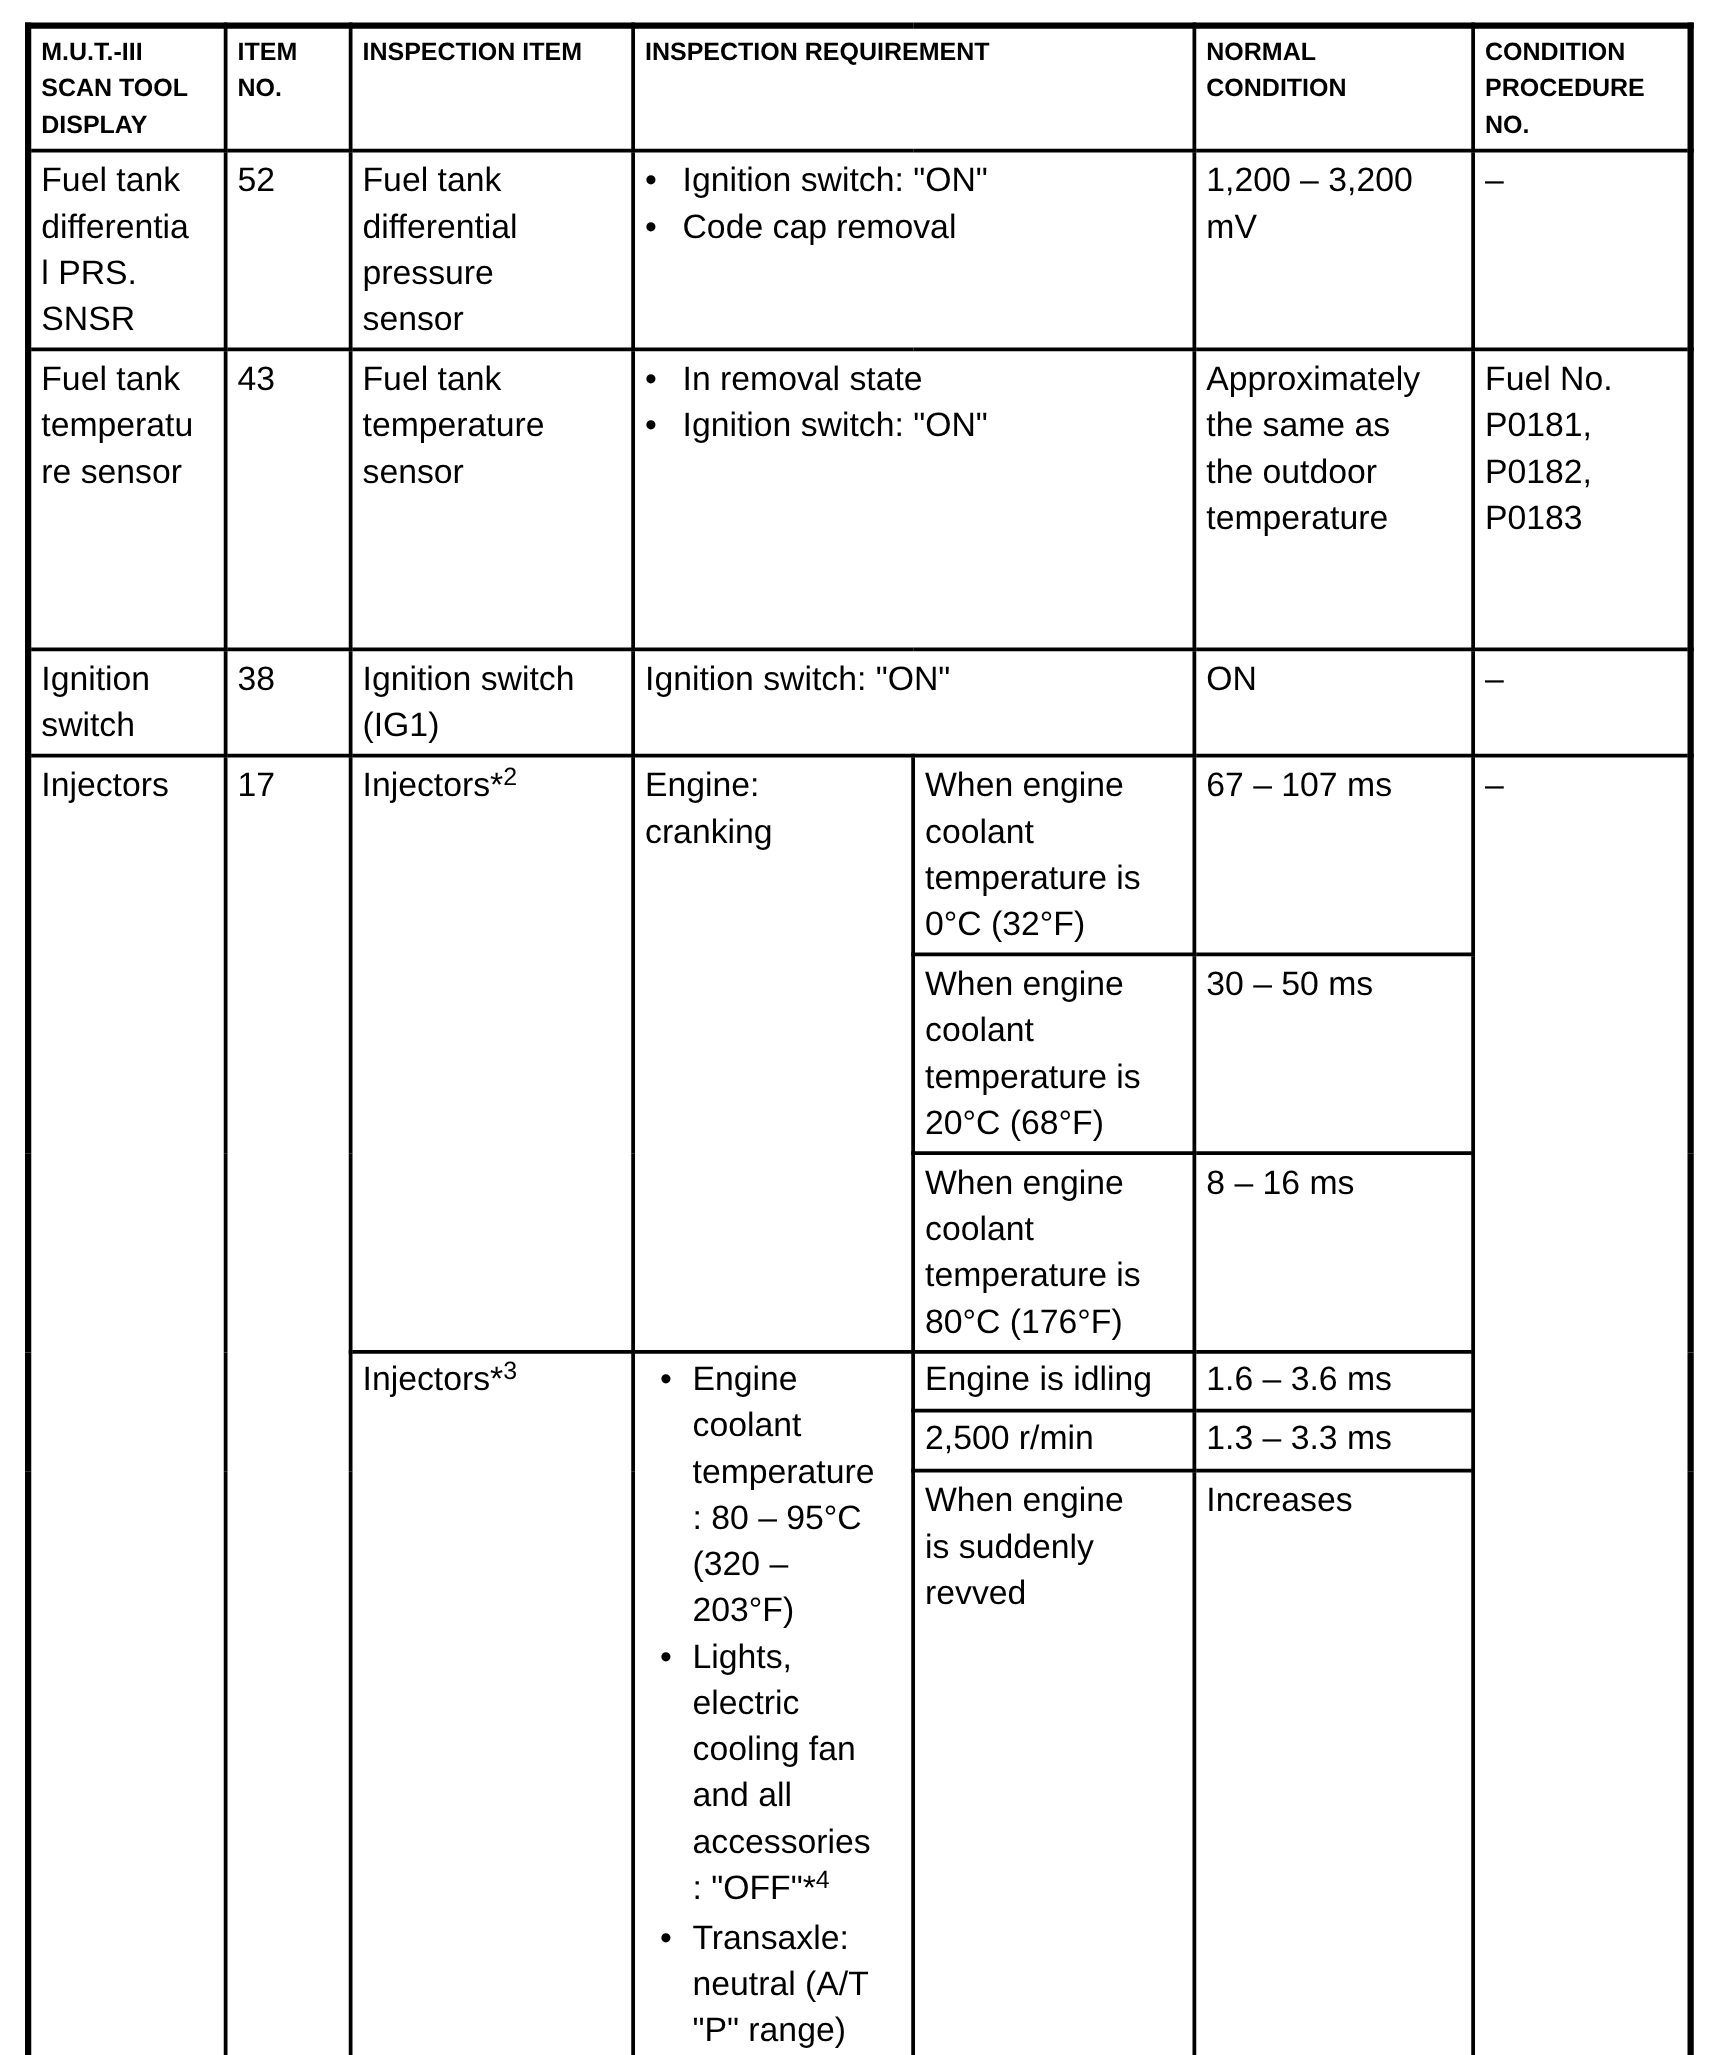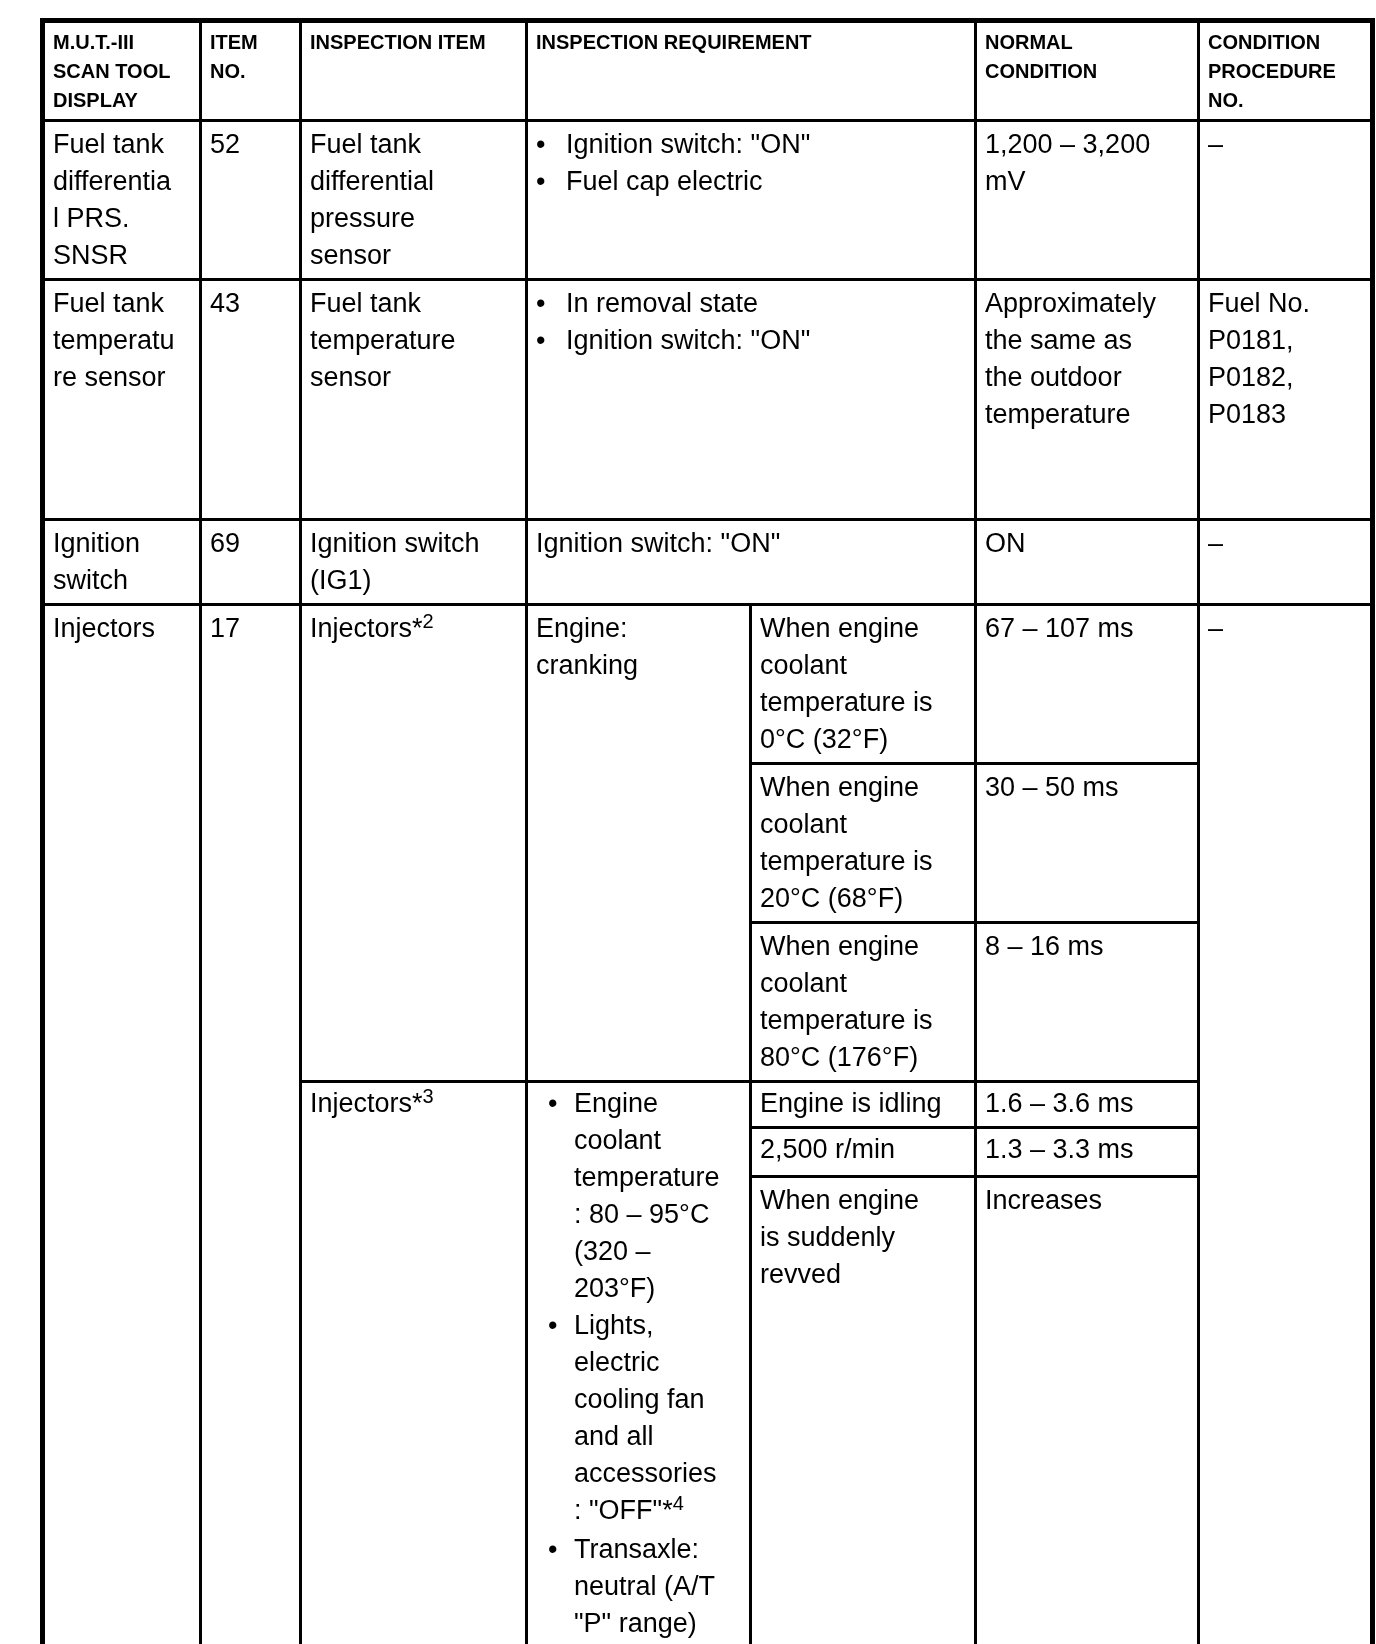--- a/index.html
+++ b/index.html
@@ -2,21 +2,20 @@
 <html><head>
 <meta charset="utf-8">
 <style>
   html,body { margin:0; padding:0; background:#ffffff; }
   .page {
     position:relative;
     width:1252px; height:1644px;
     background:#ffffff;
     color:#000;
     font-family:"Liberation Sans","DejaVu Sans",sans-serif;
-    margin-left:20px;
   }
   table.spec {
     position:absolute; left:20px; top:18px;
     width:1330px;
     border-collapse:collapse;
     table-layout:fixed;
     border:5px solid #000;
   }
   td, th {
     border:3px solid #000;
@@ -92,21 +91,21 @@
 pressure
 sensor</td>
       <td colspan="2" class="composite">
         <ul class="req">
           <li>
                 <span class="bullet">•</span>
                 <span class="li-text pre">Ignition switch: "ON"</span>
               </li>
           <li>
                 <span class="bullet">•</span>
-                <span class="li-text pre">Fuel cap electric</span>
+                <span class="li-text pre">Code cap removal</span>
               </li>
         </ul>
       </td>
       <td>1,200 – 3,200
 mV</td>
       <td>–</td>
     </tr>
 
     <tr style="height:240px">
       <td>Fuel tank
@@ -134,21 +133,21 @@
 temperature</td>
       <td>Fuel No.
 P0181,
 P0182,
 P0183</td>
     </tr>
 
     <tr style="height:82px">
       <td>Ignition
 switch</td>
-      <td>69</td>
+      <td>38</td>
       <td>Ignition switch
 (IG1)</td>
       <td colspan="2">Ignition switch: "ON"</td>
       <td>ON</td>
       <td>–</td>
     </tr>
 
     <tr style="height:157px">
       <td rowspan="6">Injectors</td>
       <td rowspan="6">17</td>

